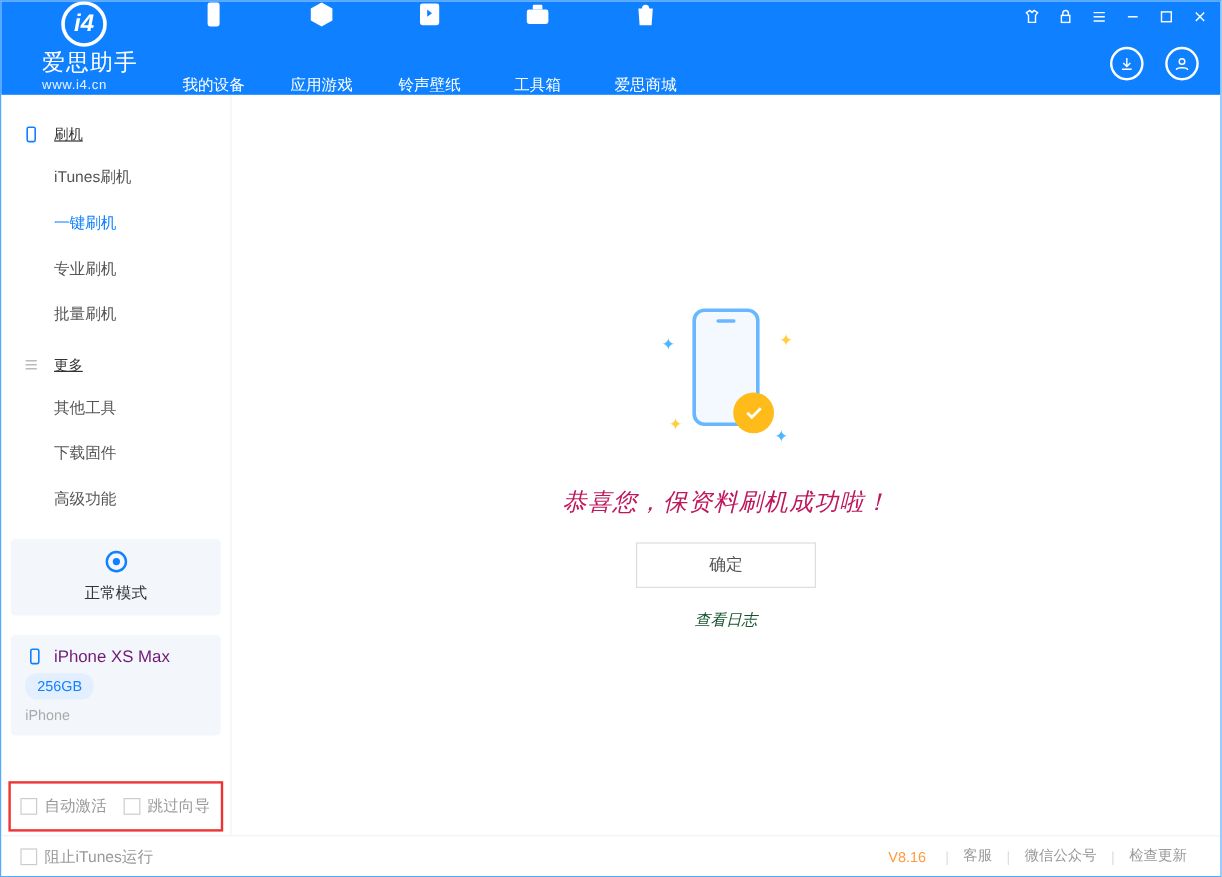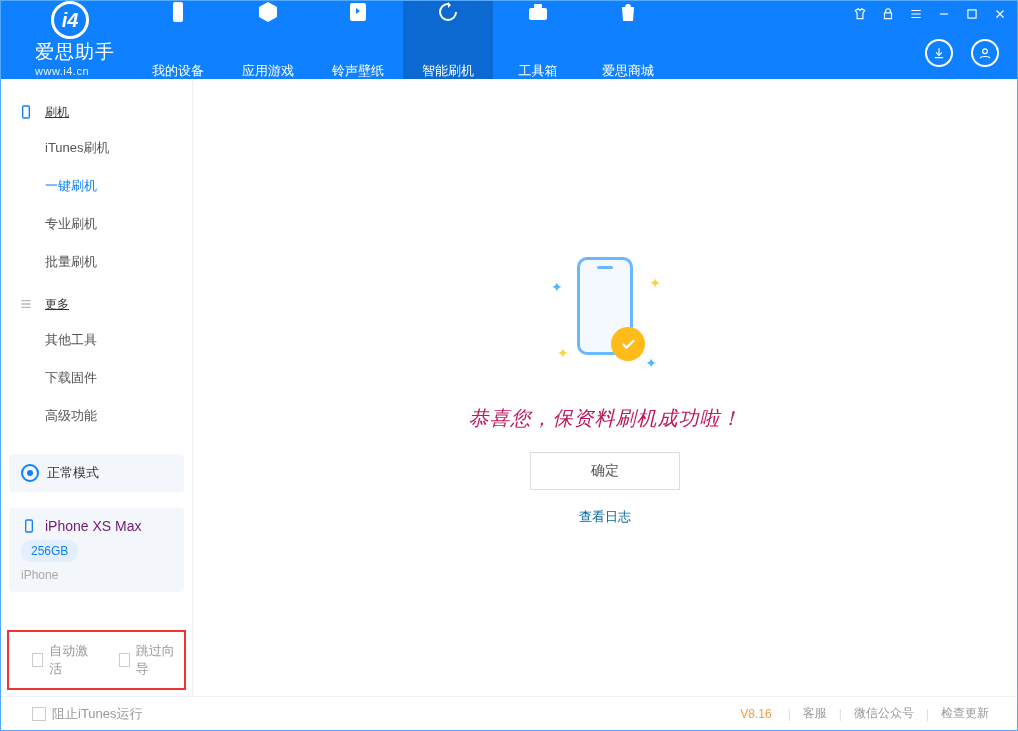--- a/index.html
+++ b/index.html
@@ -30,43 +30,43 @@
 .sidebar { width: 192px; border-right: 1px solid #eef2f6; display: flex; flex-direction: column; }
 .side-scroll { flex: 1; padding-top: 16px; }
 .side-group { margin-bottom: 6px; }
 .side-header { display: flex; align-items: center; padding: 8px 16px; font-size: 12px; color: #333; font-weight: 500; text-decoration: underline; }
 .side-header .hicon { width: 18px; height: 18px; margin-right: 10px; display:flex; align-items:center; justify-content:center; }
 .side-header .hicon svg{ width:16px; height:16px; }
 .side-items { }
 .side-item { padding: 10px 10px 10px 44px; font-size: 13px; color: #555; cursor: pointer; }
 .side-item.active { color: #0f80ff; }
 .device-box { margin: 8px; background: #f3f6fb; border-radius: 4px; padding: 10px 12px; font-size: 13px; color:#333; }
-.device-box .dev-row { display:flex; align-items:center; gap:8px; }
+.device-box .dev-row { display:flex; align-items:center; gap:8px;flex-direction:column; }
 .device-box .mode-dot{ width:18px; height:18px; border:2px solid #0f80ff; border-radius:50%; display:flex; align-items:center; justify-content:center;}
 .device-box .mode-dot::after{content:""; width:6px; height:6px; background:#0f80ff; border-radius:50%;}
 .device-info { margin: 8px; background:#f3f6fb; border-radius:4px; padding:10px 12px; }
 .device-info .name { color:#701a75; font-size:14px; font-weight:400; display:flex; align-items:flex-start; gap:8px;}
 .device-info .cap { display:inline-block; margin-top:6px; padding:4px 10px; border-radius:10px; background:#e3efff; color:#0f80ff; font-size:12px;}
 .device-info .type { margin-top:6px; font-size:12px; color:#aaa;}
 .red-frame { margin: 30px 6px 6px 6px; border:2px solid #e33; padding:10px 8px; display:flex; gap:14px; }
-.chk { display:flex; align-items:center; gap:6px; font-size:13px; color:#999; cursor:pointer;margin-left:15px;}
+.chk { display:flex; align-items:center; gap:6px; font-size:13px; color:#999; cursor:pointer;}
 .chkbox { width:14px; height:14px; border:1px solid #ccc; background:#fff; }
 
 
 .main { flex:1; display:flex; flex-direction:column; align-items:center; justify-content:center; }
 .phone-illus { position:relative; width:140px; height:130px; margin-bottom: 26px; }
 .phone-shape{ position:absolute; left:42px; top:8px; width:56px; height:98px; border:3px solid #69b7ff; border-radius:10px; background:#f4f9ff;}
 .phone-shape::before{content:""; position:absolute; left:50%; top:6px; transform:translateX(-50%); width:16px; height:3px; background:#69b7ff; border-radius:2px;}
 .sparkle{position:absolute; font-size:14px; color:#ffcf3f;}
 .sp1{left:16px; top:30px; color:#4fb6ff;} .sp2{right:14px; top:26px;} .sp3{left:22px; bottom:18px;} .sp4{right:18px; bottom:8px; color:#4fb6ff;}
 .check-badge{position:absolute; right:30px; bottom:18px; width:34px; height:34px; background:#ffbb1a; border-radius:50%; display:flex; align-items:center; justify-content:center;}
 .check-badge svg{width:18px; height:18px; stroke:#fff; stroke-width:3; fill:none;}
 .success-title{ font-size:20px; color:#be185d; letter-spacing:1px; margin-bottom:20px;font-style:italic;}
 .ok-btn{ width:150px; height:38px; border:1px solid #ddd; background:#fff; font-size:14px; color:#555; cursor:pointer; margin-bottom:18px;}
-.log-link{ font-size:13px; color:#0369a1; cursor:pointer;}
+.log-link{ font-size:13px; color:#14532d; cursor:pointer;font-style:italic;}
 
 
 .footer { height: 34px; border-top:1px solid #eef2f6; display:flex; align-items:center; padding:0 16px; font-size:12px; color:#999;}
 .footer .spacer{flex:1;}
 .footer .ver{ color:#ff9a3c; margin-right:16px;}
 .footer a{ color:#999; margin:0 12px; cursor:pointer;}
 .footer .sep{ color:#ddd;}
 </style>
 </head>
 <body>
@@ -97,28 +97,20 @@
       <span class="nav-label">应用游戏</span>
     </div>
     <div class="nav-item">
       <span class="nav-icon">
           <svg viewBox="0 0 24 24">
             <rect x="4" y="3" width="16" height="18" rx="2"></rect>
             <path d="M10 8l4 3-4 3z" fill="#0f80ff"></path>
           </svg>
         </span>
       <span class="nav-label">铃声壁纸</span>
-    </div>
-    <div class="nav-item active">
-      <span class="nav-icon">
-          <svg viewBox="0 0 24 24">
-            <path d="M12 2l3 3-3 3V5a7 7 0 107 7h2a9 9 0 11-9-9z"></path>
-          </svg>
-        </span>
-      <span class="nav-label">智能刷机</span>
     </div>
     <div class="nav-item">
       <span class="nav-icon">
           <svg viewBox="0 0 24 24">
             <rect x="3" y="8" width="18" height="12" rx="2"></rect>
             <rect x="8" y="4" width="8" height="4" rx="1"></rect>
           </svg>
         </span>
       <span class="nav-label">工具箱</span>
     </div>

